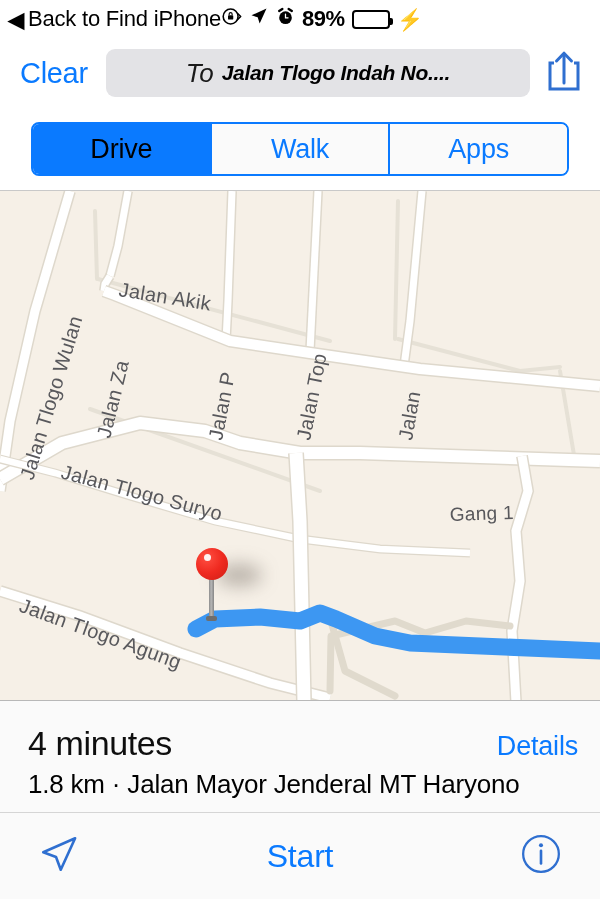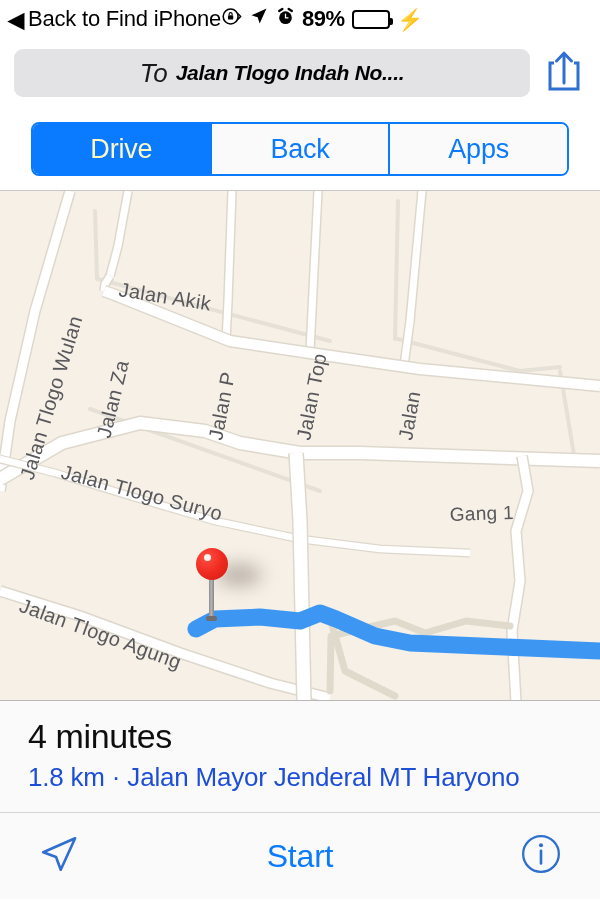--- a/index.html
+++ b/index.html
@@ -78,21 +78,21 @@
     display: flex; width: 100%; height: 54px;
     border: 2px solid #0A7AFF; border-radius: 8px; overflow: hidden;
   }
   .seg {
     flex: 1; display: flex; align-items: center; justify-content: center;
     font-size: 27px; color: #0A7AFF; background: #FAFAFA;
     border-right: 2px solid #0A7AFF; cursor: pointer;
     letter-spacing: -0.2px;
   }
   .seg:last-child { border-right: none; }
-  .seg.active { background: #0A7AFF; color: #fef9c3; }
+  .seg.active { background: #0A7AFF; color: #000000; }
 
   
   .map {
     position: relative; width: 100%; height: 511px;
     background: #F6F0E7;
     border-top: 1px solid #c9c9c9;
     border-bottom: 1px solid #b8b8b8;
     overflow: hidden; cursor: grab;
   }
   .map svg { position: absolute; inset: 0; display: block; }
@@ -128,25 +128,25 @@
     position: absolute; left: 8px; top: 6px;
     width: 7px; height: 7px; border-radius: 50%; background: #ffffff; opacity: .92;
   }
 
   
   .info {
     height: 112px; background: #FAFAFA;
     padding: 16px 22px 0 28px;
     border-bottom: 1px solid #d5d5d5;
   }
-  .info-row1 { display: flex; align-items: baseline; justify-content: space-between; }
+  .info-row1 { display: flex; align-items: baseline; justify-content: space-between; margin-top: 7px; }
   .eta { font-size: 34px; color: #0e0e0e; letter-spacing: -0.4px; }
   .details-link { font-size: 27px; color: #0A7AFF; cursor: pointer; letter-spacing: -0.2px; }
   .info-sub {
-    margin-top: 6px; font-size: 26px; color: #1d4ed8; letter-spacing: -0.2px;
+    margin-top: 6px; font-size: 26px; color: #000000; letter-spacing: -0.2px;
   }
 
   
   .bottom-bar {
     height: 86px; background: #FAFAFA;
     display: flex; align-items: center; justify-content: space-between;
     padding: 0 30px;
   }
   .bb-icon { width: 58px; display: flex; align-items: center; justify-content: center; cursor: pointer; }
   .start-btn {
@@ -187,39 +187,40 @@
       </span>
       <span class="sb-pct">89%</span>
       <span class="battery">
         <span class="fill" style="width:89%"></span>
       </span>
       <span class="bolt">⚡</span>
     </div>
   </div>
 
   <div class="search-row">
+    <div class="clear-btn">Clear</div>
     <div class="dest-field">
       <span class="dest-to">To</span>
       <span class="dest-value" title="Enter destination">Jalan Tlogo Indah No....</span>
     </div>
     <div class="share-btn">
       <span>
         <svg width="36" height="42" viewBox="0 0 36 42">
           <path d="M8 13 H4 V39 H32 V13 H28" fill="none" stroke="#2F6FD0" stroke-width="3"></path>
           <path d="M18 33 V4" stroke="#2F6FD0" stroke-width="3" stroke-linecap="round"></path>
           <path d="M10.5 11 L18 3.2 L25.5 11" fill="none" stroke="#2F6FD0" stroke-width="3" stroke-linecap="round" stroke-linejoin="round"></path>
         </svg>
       </span>
     </div>
   </div>
 
   <div class="seg-wrap">
     <div class="segmented">
       <div class="seg active">Drive</div>
-      <div class="seg">Back</div>
+      <div class="seg">Walk</div>
       <div class="seg">Apps</div>
     </div>
   </div>
 
   <div class="map">
     <svg viewBox="0 0 600 511" preserveAspectRatio="none">
 
       <g stroke="#E6E1D6" stroke-width="4" fill="none" stroke-linecap="round">
         <path d="M95 20 L97 88"></path>
         <path d="M98 88 L330 150"></path>
@@ -289,20 +290,21 @@
       <span class="pin-needle-base"></span>
       <span class="pin-head">
         <span class="pin-dot"></span>
       </span>
     </div>
   </div>
 
   <div class="info">
     <div class="info-row1">
       <span class="eta">4 minutes</span>
+      <span class="details-link">Details</span>
     </div>
     <div class="info-sub">1.8 km · Jalan Mayor Jenderal MT Haryono</div>
   </div>
 
   <div class="bottom-bar">
     <div class="bb-icon">
       <span>
         <svg width="42" height="42" viewBox="0 0 24 24">
           <path d="M21.2 3 L3 11 L10.3 13.7 L13 21 Z" fill="none" stroke="#2F6FD0" stroke-width="1.5" stroke-linejoin="round"></path>
         </svg>

